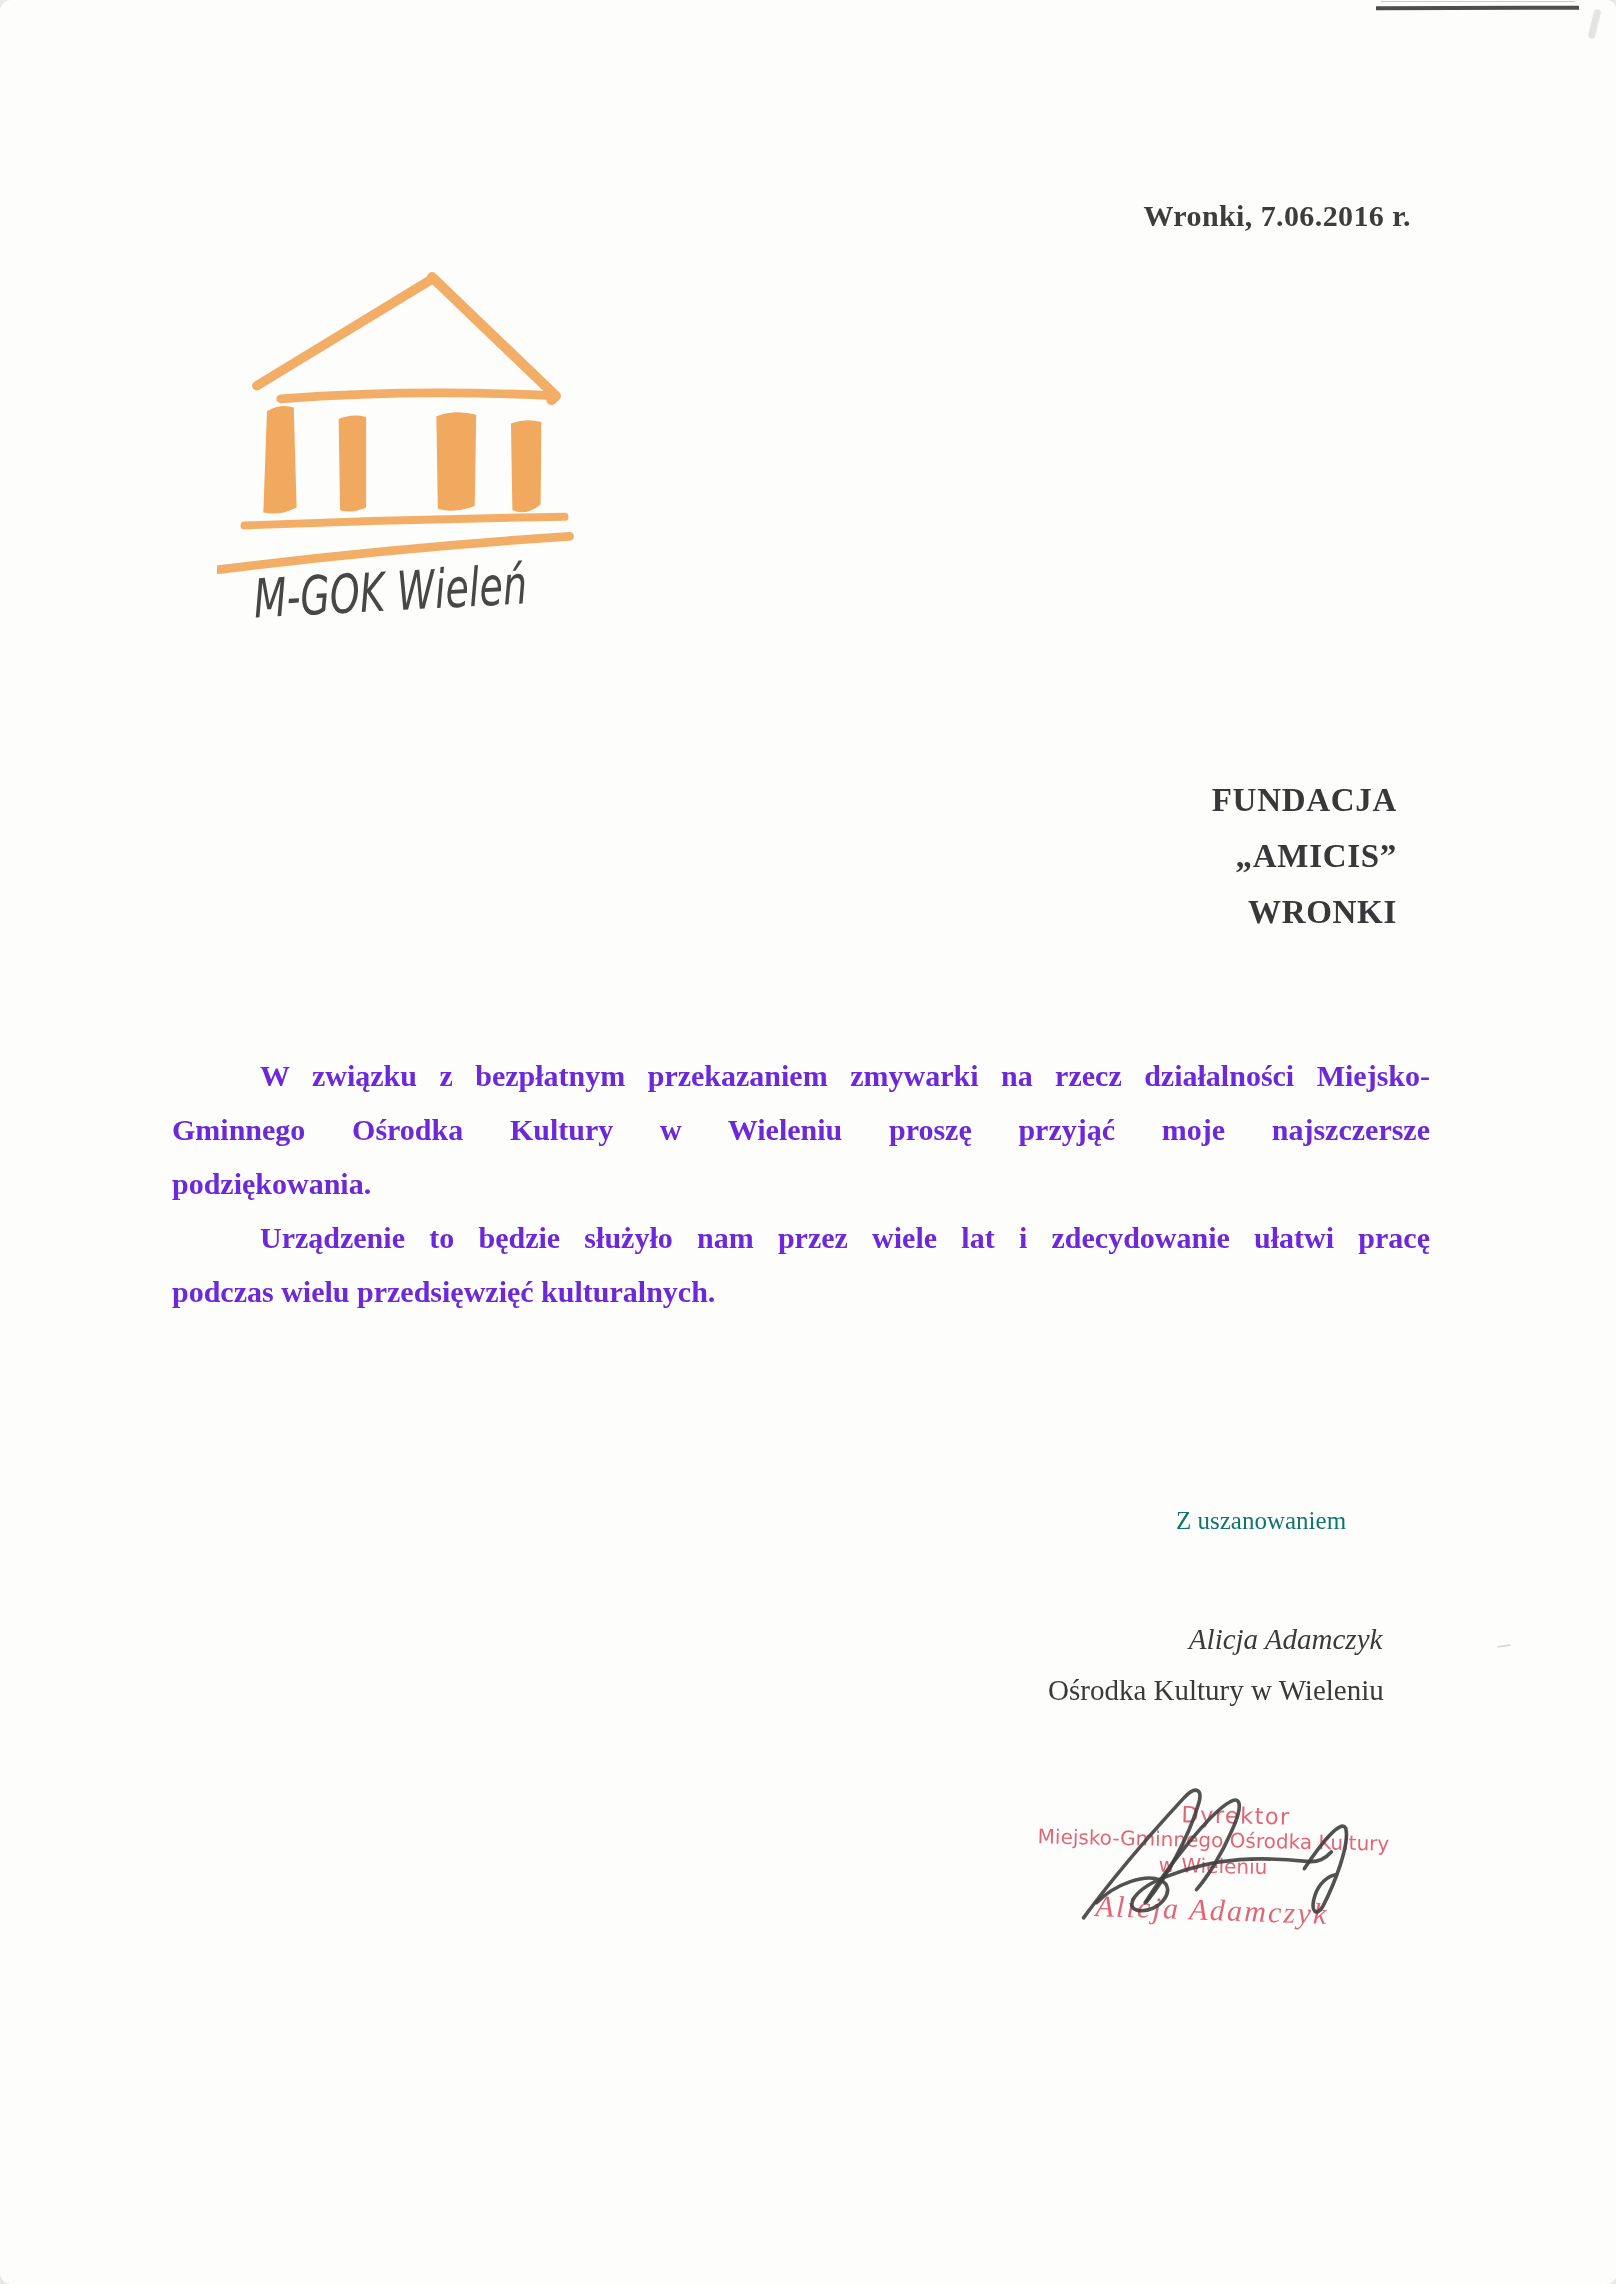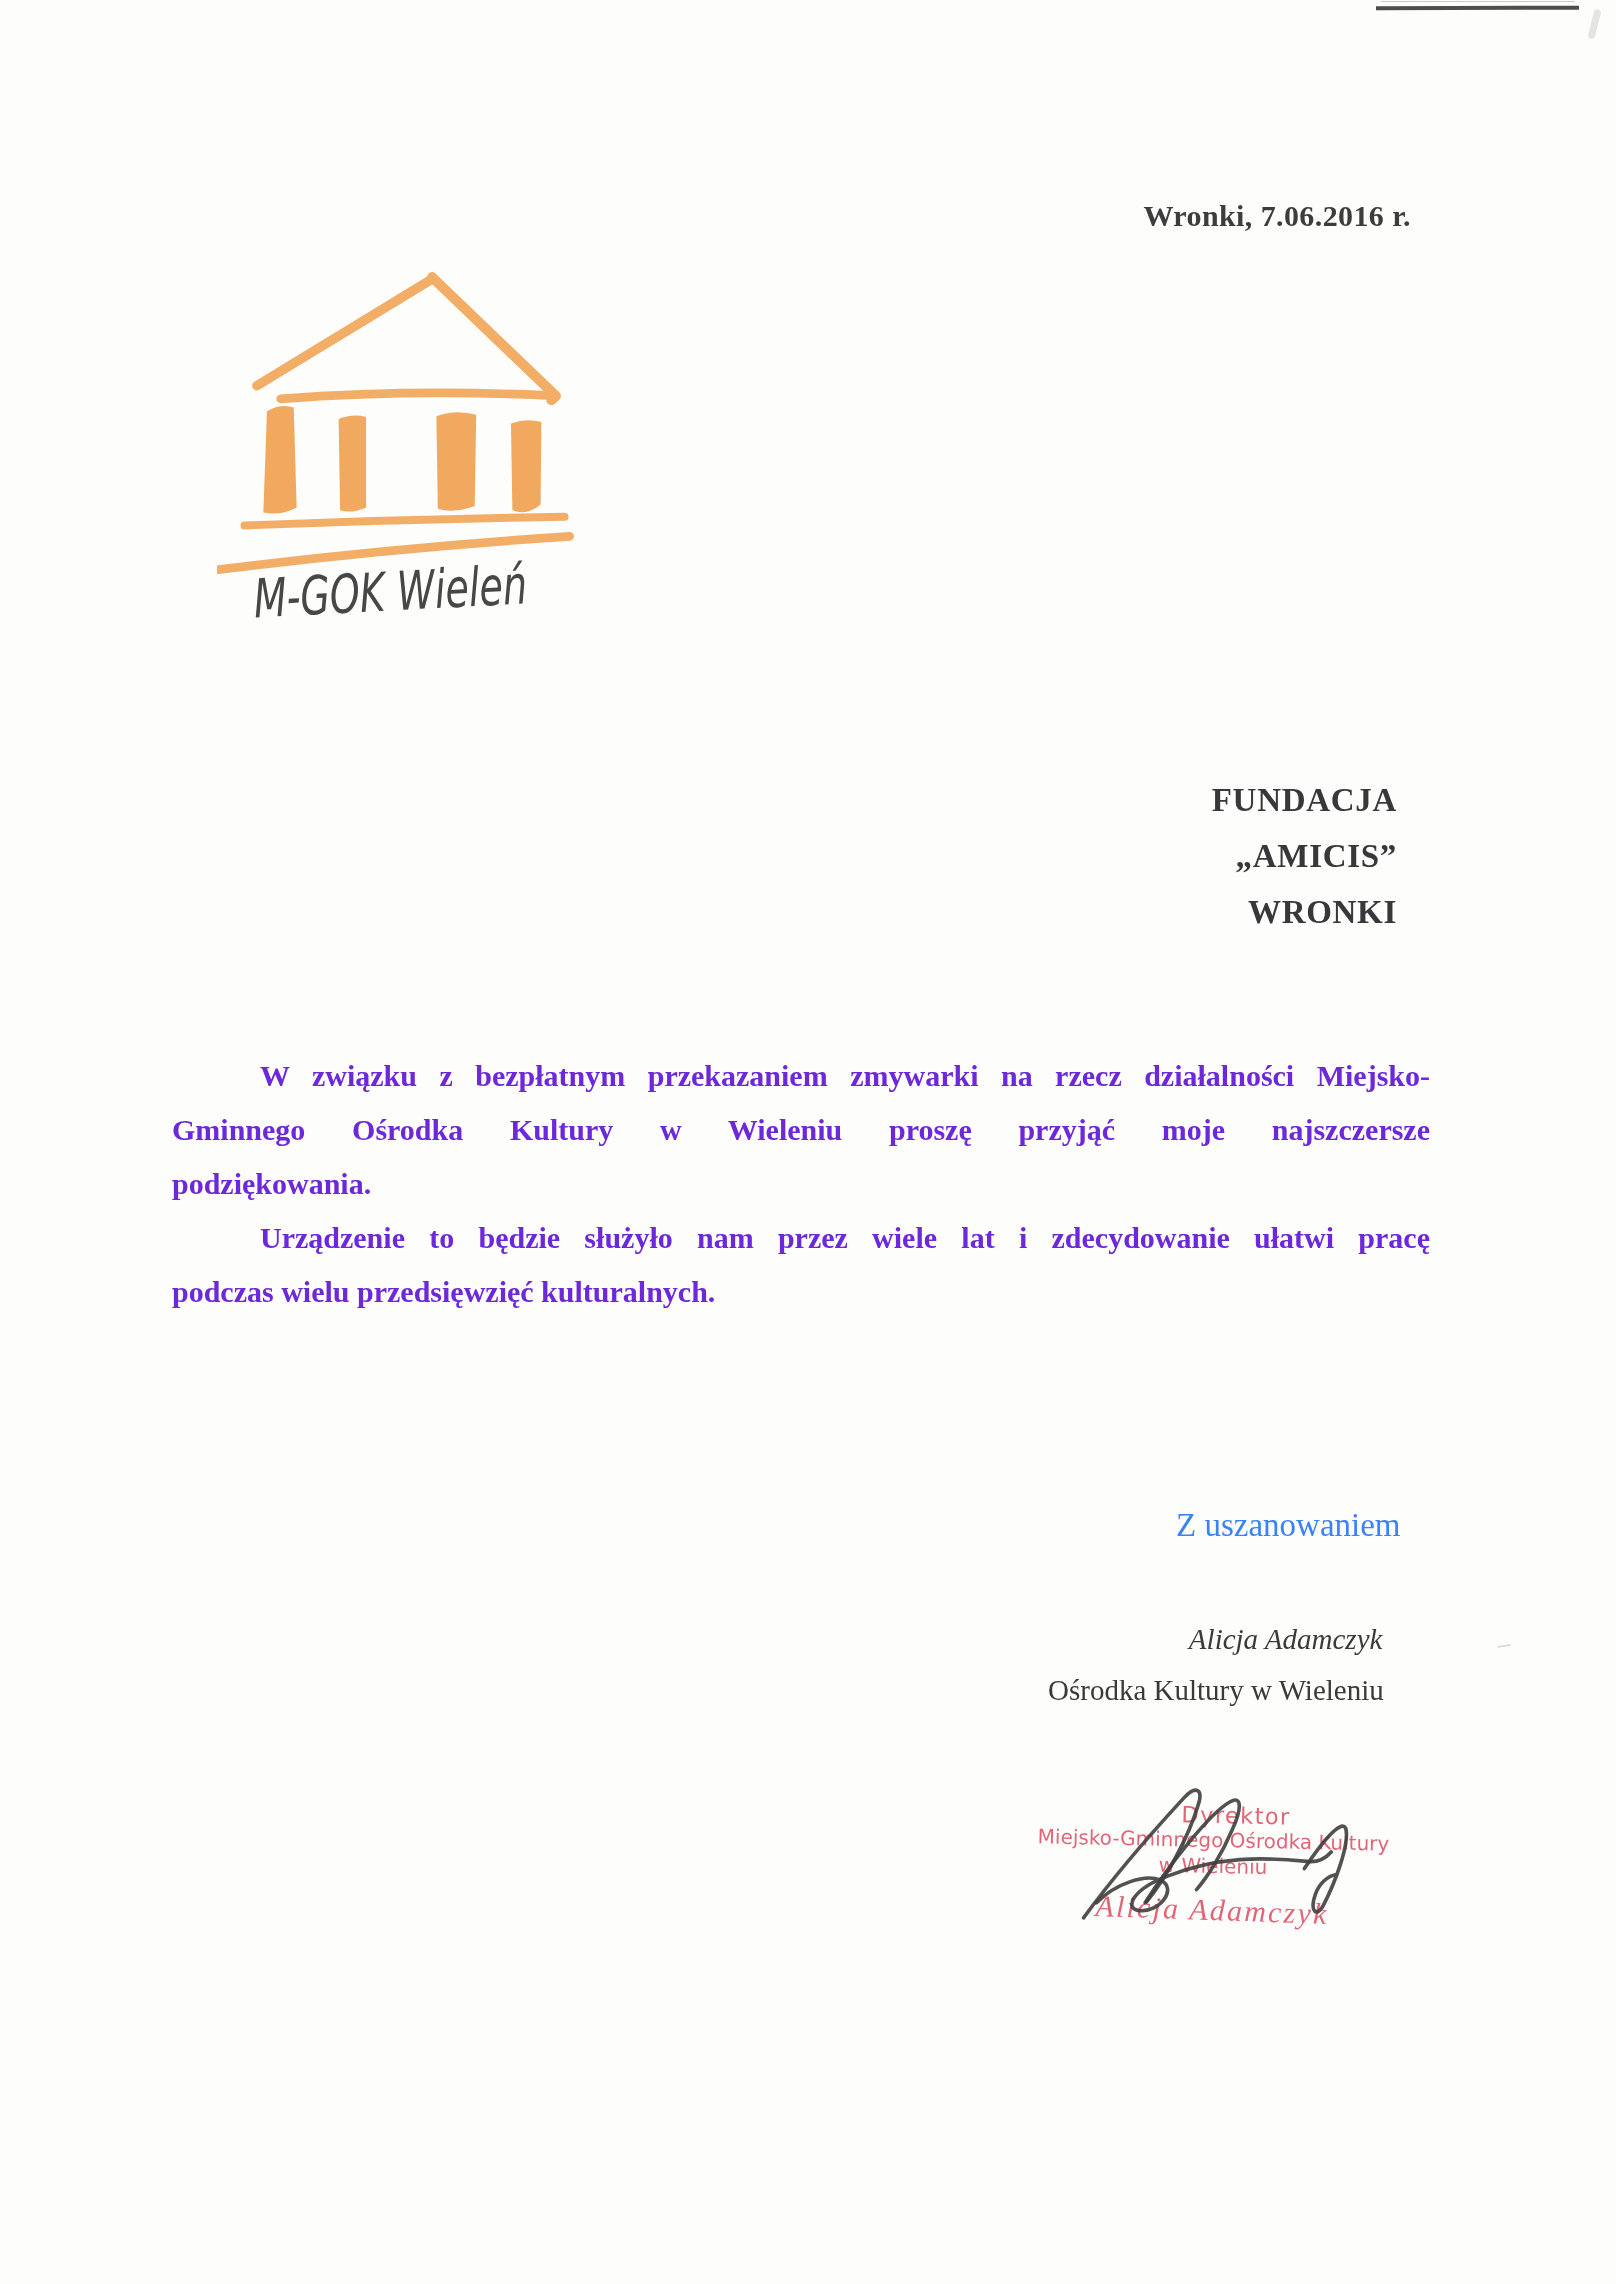--- a/index.html
+++ b/index.html
@@ -4,20 +4,21 @@
 <style>
   html,body{margin:0;padding:0;background:#e8e8e8;}
   .page{
     position:relative;
     width:1617px;height:2284px;
     background:#fdfdfc;
     overflow:hidden;
     font-family:"Liberation Serif","DejaVu Serif",serif;
     color:#2c2c2c;
     margin:0 auto;
+    border-radius:11px;
   }
   
   .artifact-top-line{position:absolute;left:1376px;top:5.8px;width:203px;height:3.6px;background:#2f2f2f;opacity:.85;transform:rotate(-.2deg);}
   .artifact-top-dashes{position:absolute;left:1381px;top:0.7px;width:194px;height:1.4px;background:#9a9a9a;opacity:.5;}
   .artifact-corner{position:absolute;left:1591px;top:8.7px;width:7.2px;height:30px;background:#bdbdbd;opacity:.4;border-radius:4.3px;transform:rotate(14deg);}
   .artifact-tick{position:absolute;left:1497px;top:1639px;width:13px;height:5.8px;border-bottom:2.2px solid #d2d2d2;transform:rotate(-8deg);opacity:.8;}
   
   .date-line{
     position:absolute;top:199px;right:206px;
     font-size:30px;font-weight:bold;letter-spacing:0.4px;color:#3d3d3d;
@@ -44,21 +45,21 @@
   .body-text{
     position:absolute;left:172px;top:1049px;width:1258px;
     font-size:30px;font-weight:bold;line-height:54px;color:#6d28d9;
   }
   .body-text .line{white-space:normal;}
   .body-text .just{text-align:justify;text-align-last:justify;text-justify:inter-word;}
   .body-text .ind{padding-left:88px;}
   
   .salutation{
     position:absolute;left:1176px;top:1507px;
-    font-size:33px;color:#3b82f6;white-space:nowrap;
+    font-size:25px;color:#0f766e;white-space:nowrap;
   }
   .sig-block{
     position:absolute;left:1048px;top:1614px;width:346px;
     font-size:29px;line-height:51px;color:#3a3a3a;white-space:nowrap;
   }
   .sig-block .sig-name{font-style:italic;text-align:right;padding-right:11.6px;}
   
   .stamp{
     position:absolute;left:1032px;top:1802px;width:362px;
     text-align:center;color:#dd5265;opacity:.88;

